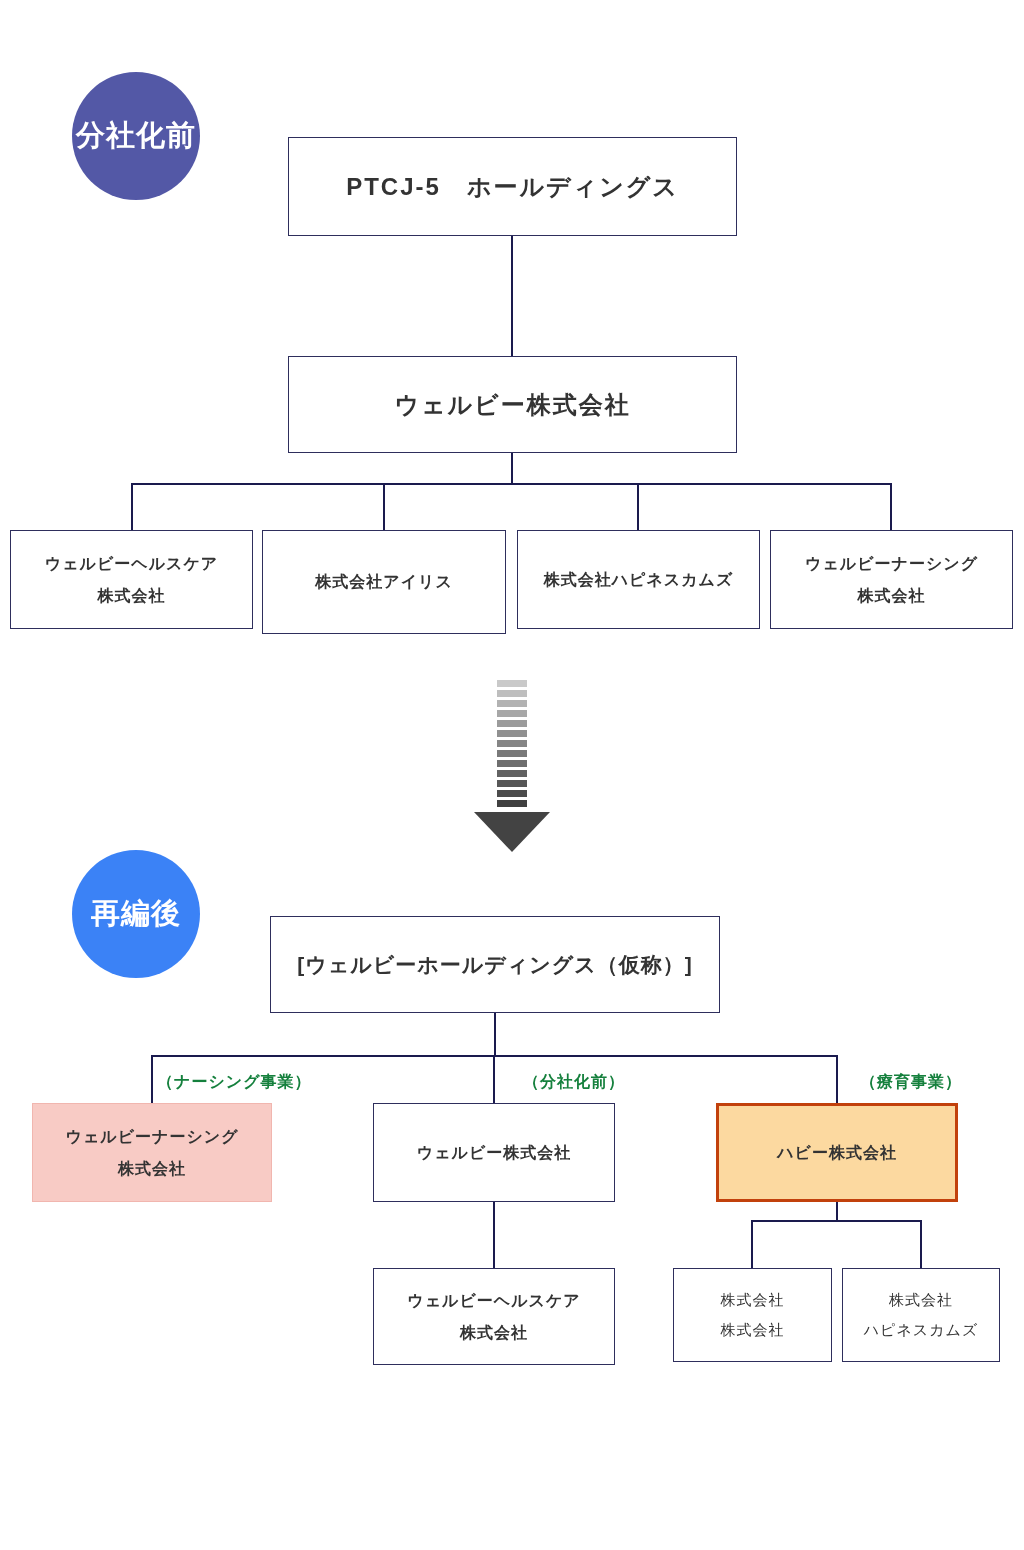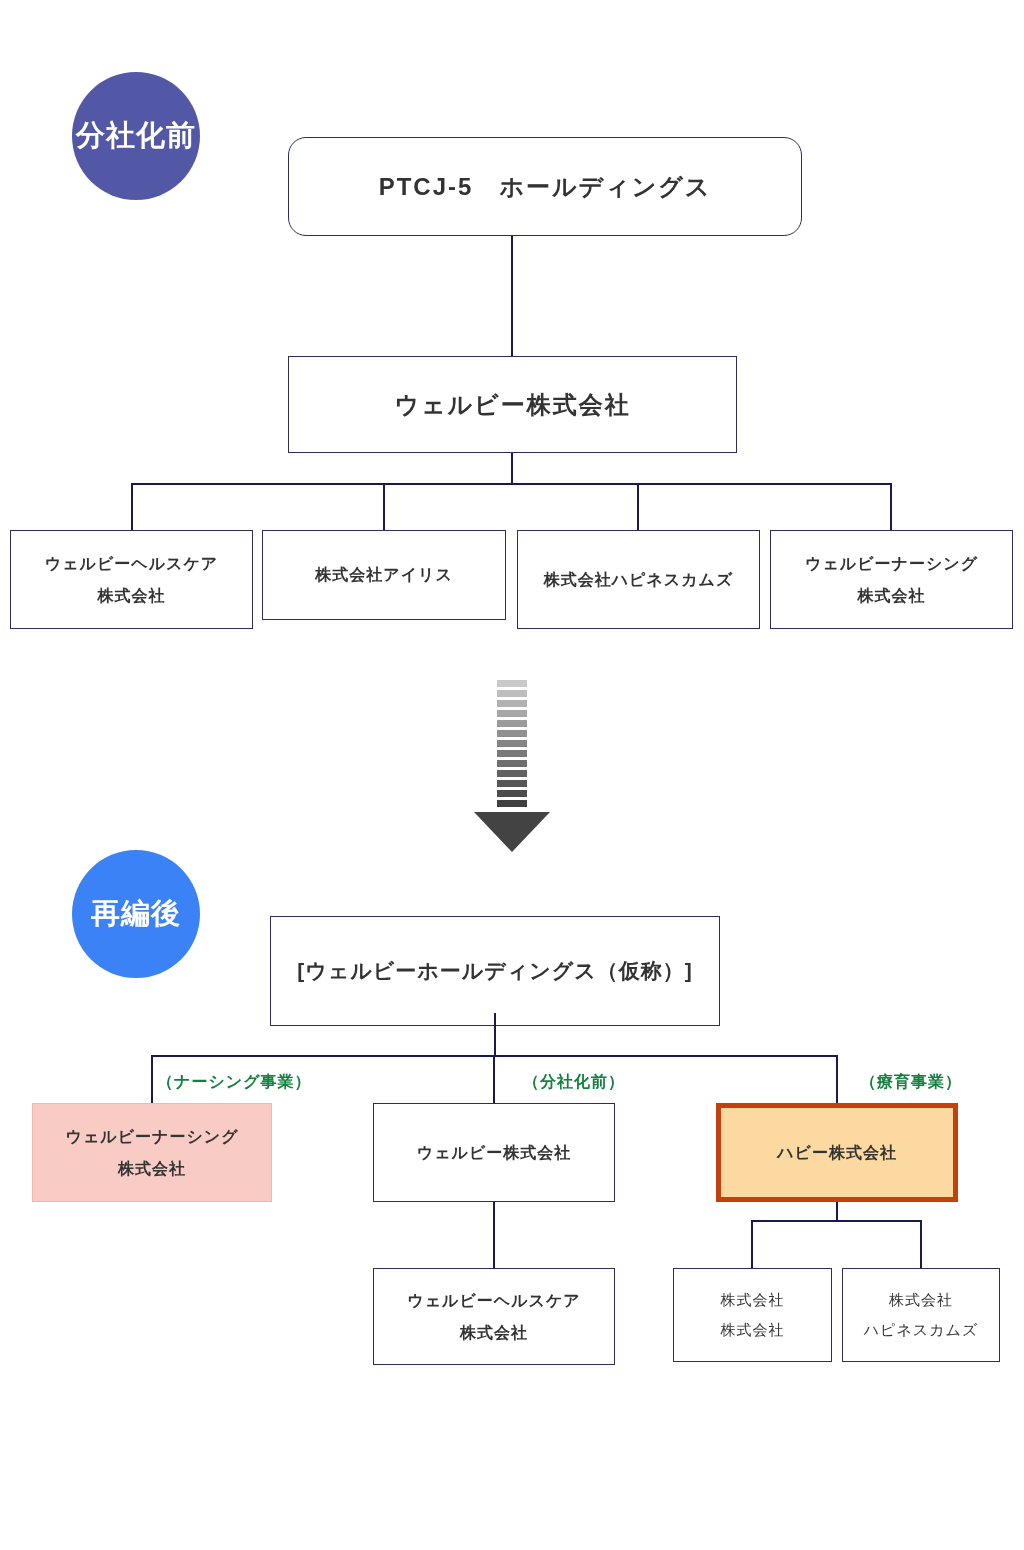--- a/index.html
+++ b/index.html
@@ -47,21 +47,21 @@
   .line { position: absolute; background: #1a1a4e; }
   .biz-label {
     position: absolute;
     color: #15803d;
     font-size: 16px;
     font-weight: bold;
     letter-spacing: 1px;
     white-space: nowrap;
   }
   .pink   { background: #f8cbc5; border: 1px solid #f1b6af; }
-  .orange { background: #fcd9a0; border: 5px solid #c2410c; }
+  .orange { background: #fcd9a0; border: 3px solid #c2410c; }
   .arrow-bars { position: absolute; left: 497px; top: 680px; width: 30px; }
   .arrow-bars .bar { width: 30px; height: 7px; margin-bottom: 3px; }
   .arrow-head {
     position: absolute;
     left: 474px;
     top: 812px;
     width: 0;
     height: 0;
     border-left: 38px solid transparent;
     border-right: 38px solid transparent;
@@ -70,21 +70,21 @@
 </style>
 </head>
 <body>
 
 <div class="canvas">
 
   <div class="badge badge-before">
     <span>分社化前</span>
   </div>
 
-  <div class="box big" style="left:288px; top:137px; width:514px; height:99px;border-radius:18px;">
+  <div class="box big" style="left:288px; top:137px; width:449px; height:99px;">
     <span>PTCJ-5　ホールディングス</span>
   </div>
 
   <div class="line" style="left:511px; top:236px; width:2px; height:120px;"></div>
 
   <div class="box big" style="left:288px; top:356px; width:449px; height:97px;">
     <span>ウェルビー株式会社</span>
   </div>
 
   <div class="line" style="left:511px; top:453px; width:2px; height:30px;"></div>
@@ -92,21 +92,21 @@
   <div class="line" style="left:131px; top:483px; width:2px; height:47px;"></div>
   <div class="line" style="left:383px; top:483px; width:2px; height:47px;"></div>
   <div class="line" style="left:637px; top:483px; width:2px; height:47px;"></div>
   <div class="line" style="left:890px; top:483px; width:2px; height:47px;"></div>
 
   <div class="box small" style="left:10px; top:530px; width:243px; height:99px;">
     <span>ウェルビーヘルスケア</span>
     <span>株式会社</span>
   </div>
 
-  <div class="box small" style="left:262px; top:530px; width:244px; height:90px;">
+  <div class="box small" style="left:262px; top:530px; width:244px; height:104px;">
     <span>株式会社アイリス</span>
   </div>
 
   <div class="box small" style="left:517px; top:530px; width:243px; height:99px;">
     <span>株式会社ハピネスカムズ</span>
   </div>
 
   <div class="box small" style="left:770px; top:530px; width:243px; height:99px;">
     <span>ウェルビーナーシング</span>
     <span>株式会社</span>
@@ -126,21 +126,21 @@
     <div class="bar" style="background:#575757;"></div>
     <div class="bar" style="background:#4c4c4c;"></div>
     <div class="bar" style="background:#404040;"></div>
   </div>
   <div class="arrow-head"></div>
 
   <div class="badge badge-after">
     <span>再編後</span>
   </div>
 
-  <div class="box med" style="left:270px; top:916px; width:450px; height:110px;">
+  <div class="box med" style="left:270px; top:916px; width:450px; height:97px;">
     <span>[ウェルビーホールディングス（仮称）]</span>
   </div>
 
   <div class="line" style="left:494px; top:1013px; width:2px; height:42px;"></div>
   <div class="line" style="left:151px; top:1055px; width:687px; height:2px;"></div>
   <div class="line" style="left:151px; top:1055px; width:2px; height:48px;"></div>
   <div class="line" style="left:493px; top:1055px; width:2px; height:48px;"></div>
   <div class="line" style="left:836px; top:1055px; width:2px; height:48px;"></div>
 
   <div class="biz-label" style="left:157px; top:1072px;">（ナーシング事業）</div>

